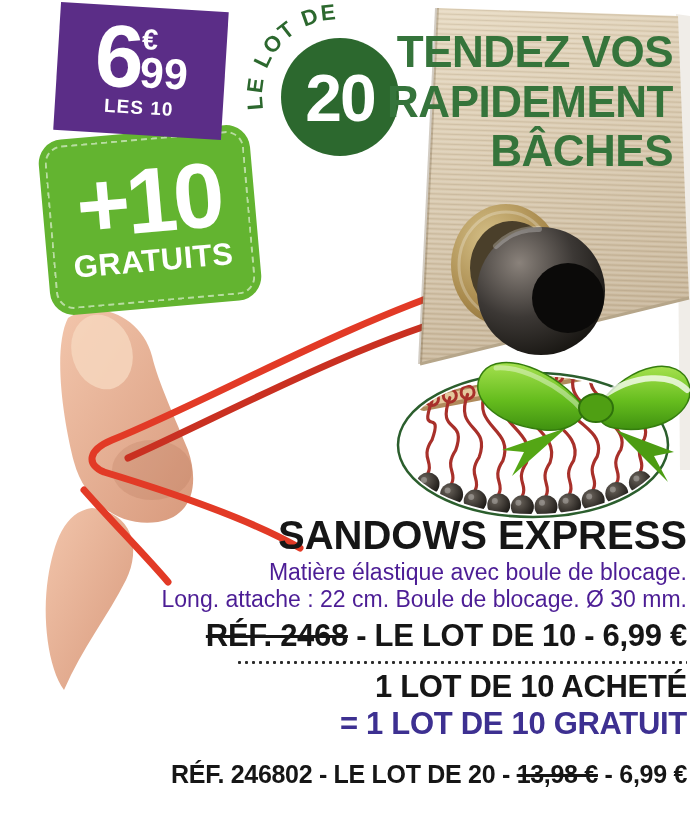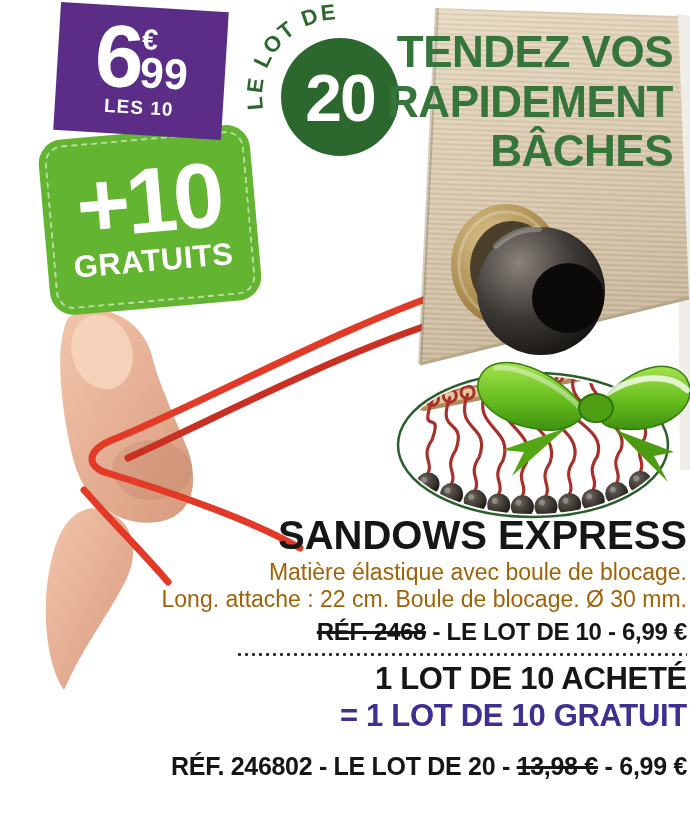--- a/index.html
+++ b/index.html
@@ -39,22 +39,22 @@
   .bonus-label{font-size:31px;font-weight:800;letter-spacing:.5px;margin-top:4px;}
   
   .headline{
     position:absolute;right:17px;top:27px;z-index:4;text-align:right;
     font-size:44px;font-weight:800;line-height:1.13;letter-spacing:-.5px;
     color:var(--headline-green);
   }
   
   .copy{position:absolute;left:0;right:3px;top:515px;z-index:3;text-align:right;color:var(--text-black);}
   .title{font-size:40px;font-weight:800;line-height:1.02;margin-bottom:3px;}
-  .desc{font-size:23px;line-height:1.2;color:#a16207;}
-  .offer{font-size:24px;font-weight:800;letter-spacing:-.3px;margin-top:4px;padding-left:8px;}
+  .desc{font-size:23px;line-height:1.2;color:#4c1d95;}
+  .offer{font-size:31px;font-weight:800;letter-spacing:-.3px;margin-top:4px;padding-left:8px;}
   .struck{text-decoration:line-through;text-decoration-thickness:3px;}
   .rule{height:5px;width:450px;margin:6px 0 4px auto;
     background-image:radial-gradient(circle at 2.5px 2.5px,#2b2b2b 1.3px,transparent 1.8px);
     background-size:7px 5px;background-repeat:repeat-x;}
   .promo{font-size:31px;font-weight:800;line-height:1.18;letter-spacing:-.3px;}
   .promo.purple{color:var(--promo-purple);}
   .offer2{font-size:25px;font-weight:700;letter-spacing:-.3px;margin-top:18px;}
   
   .cord{fill:none;stroke:var(--cord-red);stroke-width:7;stroke-linecap:round;}
   .cord.dark{stroke:#c93021;}

